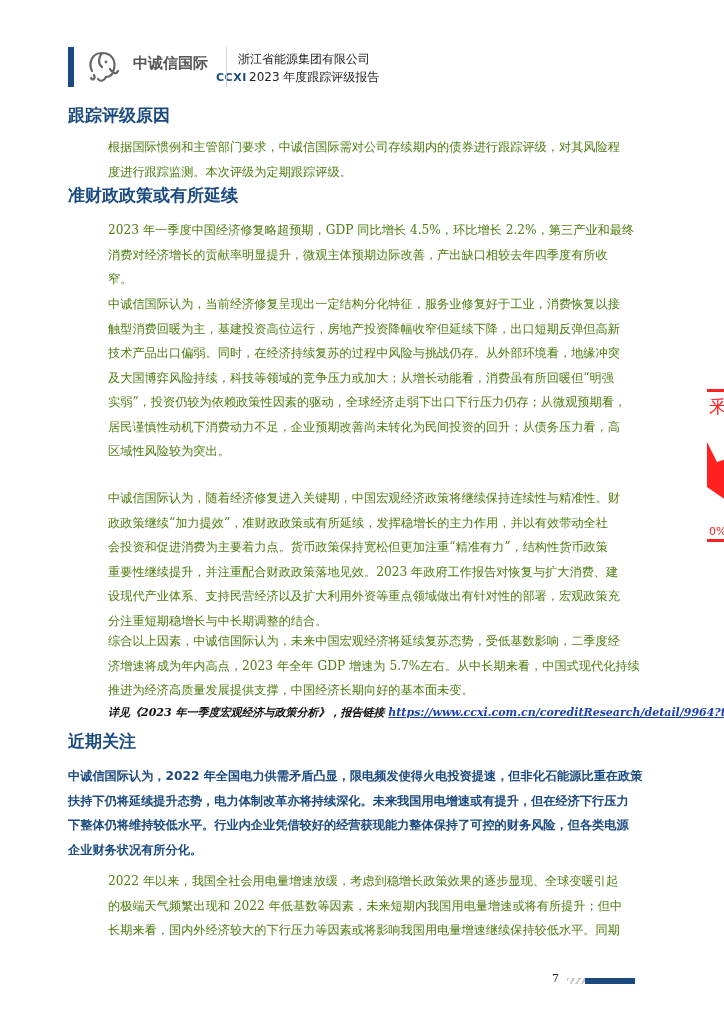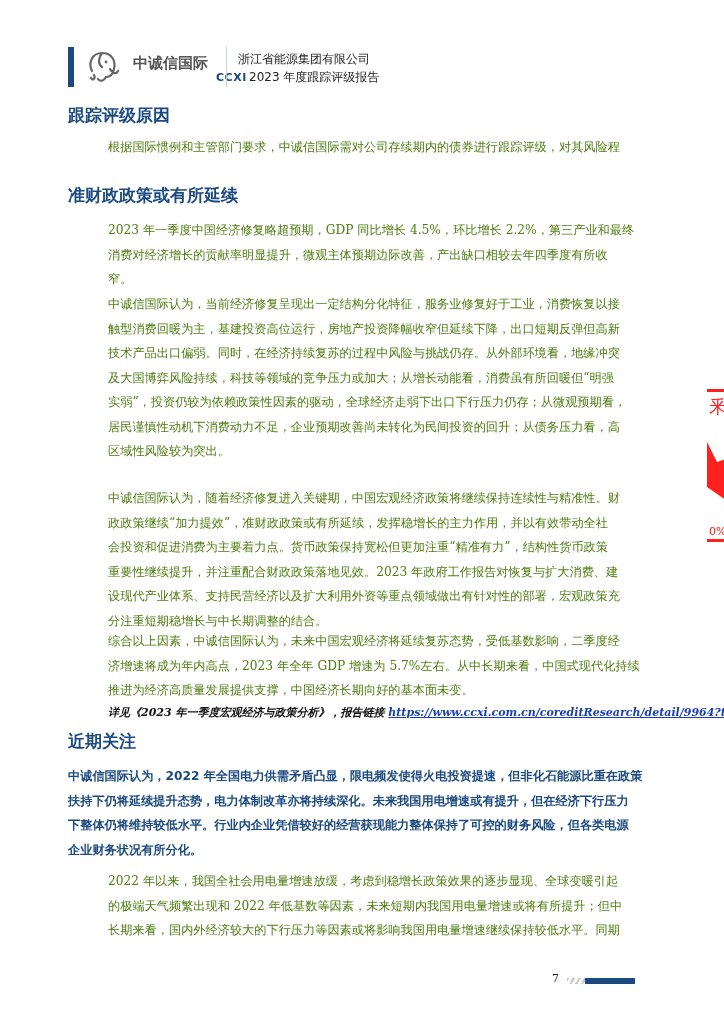--- a/index.html
+++ b/index.html
@@ -52,20 +52,21 @@
     <span class="logo-en">CCXI</span>
   </div>
   <div class="vsep"></div>
   <div class="company">浙江省能源集团有限公司</div>
   <div class="report">2023 年度跟踪评级报告</div>
 </div>
 
 <div class="h" style="top:104px">跟踪评级原因</div>
 <div class="p" style="top:135px">
   <span class="line">根据国际惯例和主管部门要求，中诚信国际需对公司存续期内的债券进行跟踪评级，对其风险程</span>
+  <span class="line">度进行跟踪监测。本次评级为定期跟踪评级。</span>
 </div>
 
 <div class="h" style="top:184px">准财政政策或有所延续</div>
 <div class="p" style="top:218px">
   <span class="line">2023 年一季度中国经济修复略超预期，GDP 同比增长 4.5%，环比增长 2.2%，第三产业和最终</span>
   <span class="line">消费对经济增长的贡献率明显提升，微观主体预期边际改善，产出缺口相较去年四季度有所收</span>
   <span class="line">窄。</span>
 </div>
 <div class="p" style="top:292px">
   <span class="line">中诚信国际认为，当前经济修复呈现出一定结构分化特征，服务业修复好于工业，消费恢复以接</span>

